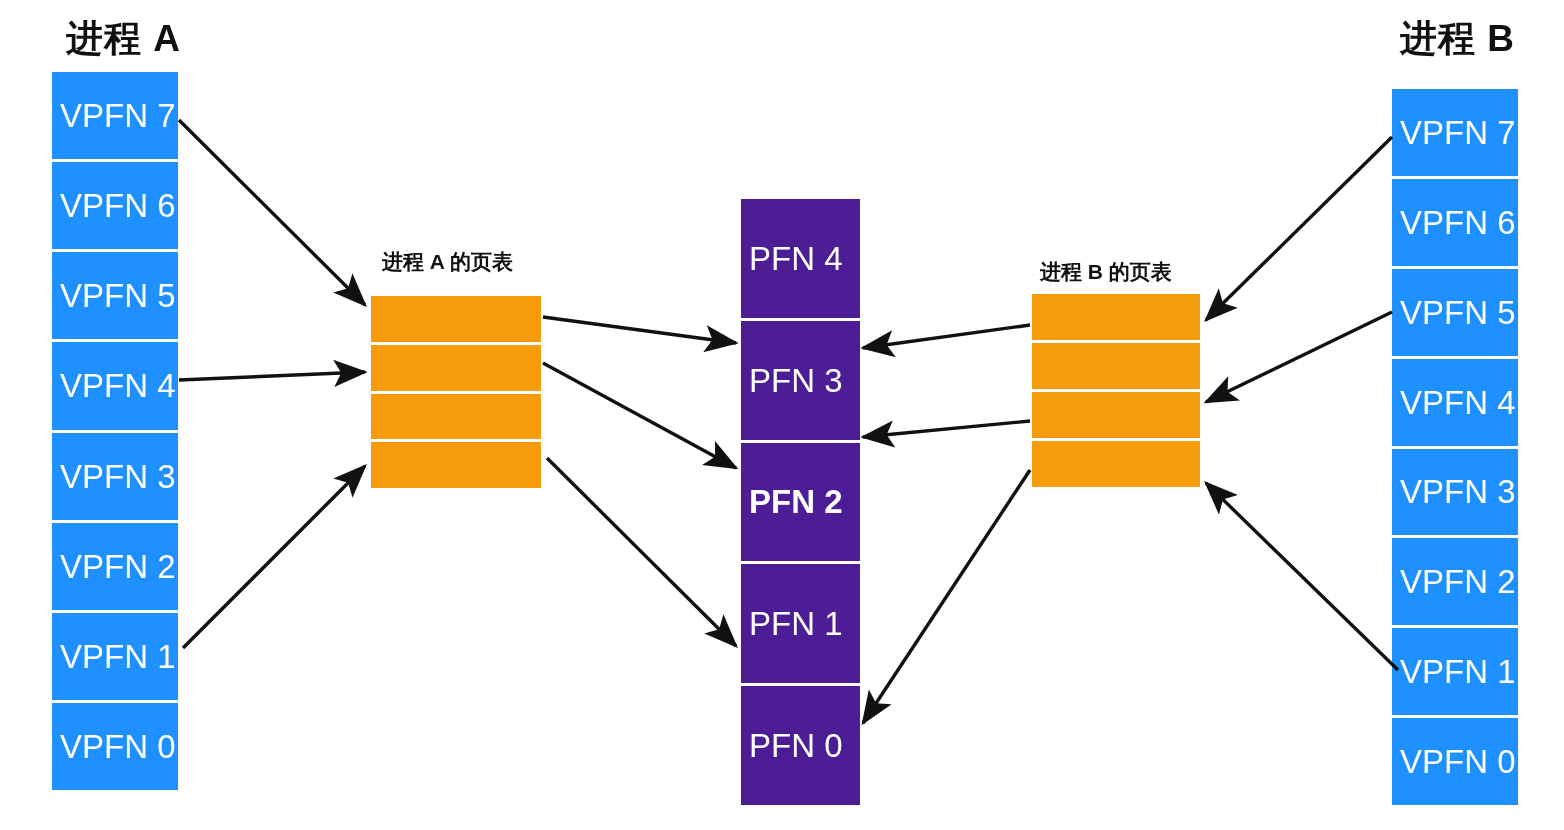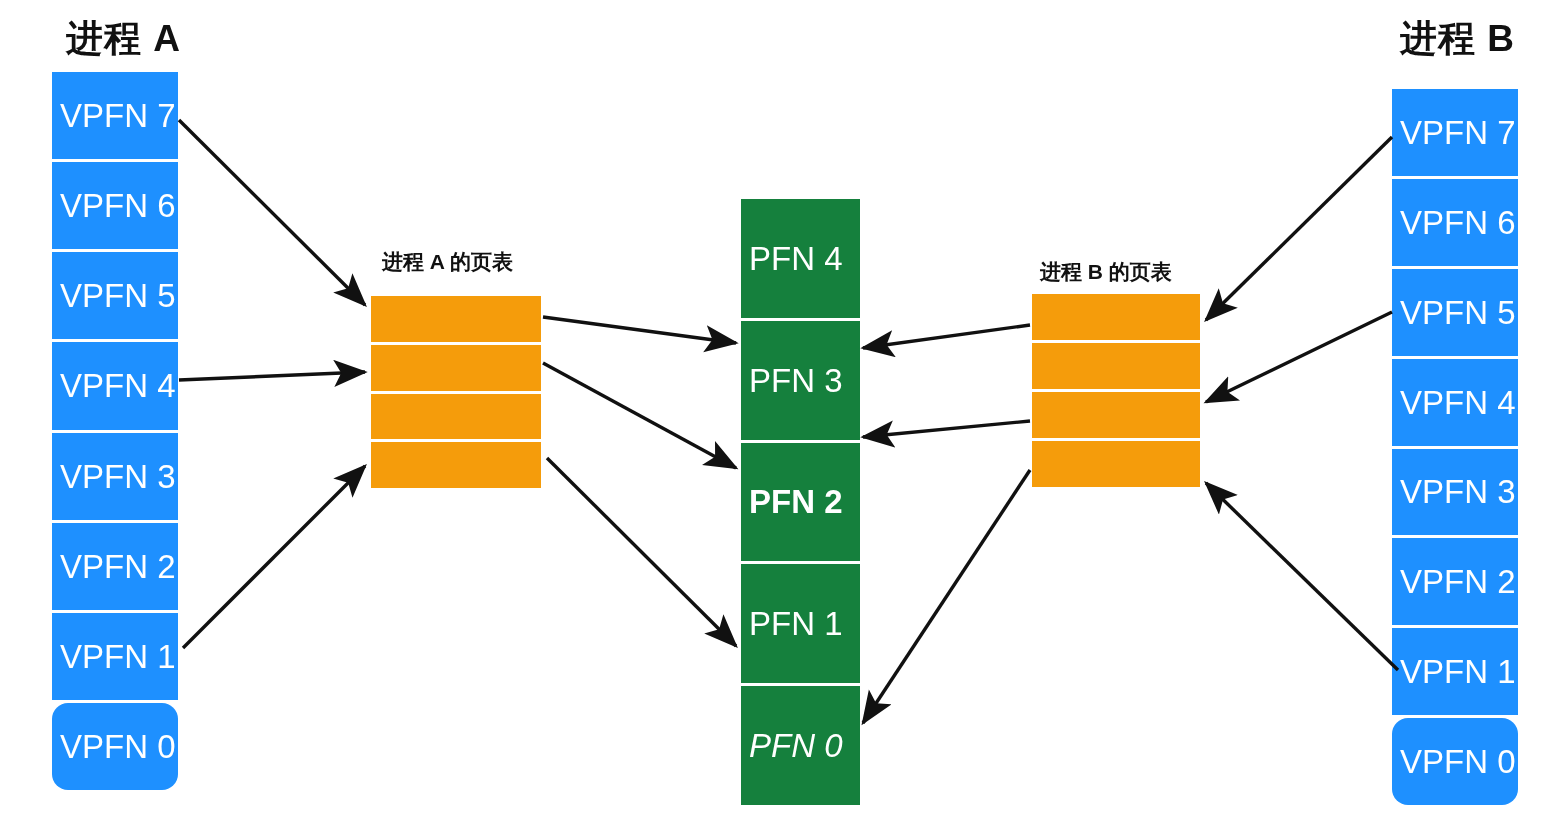--- a/index.html
+++ b/index.html
@@ -46,26 +46,26 @@
     left: 8px;
     font-size: 33px;
     color: #ffffff;
     white-space: nowrap;
     line-height: 1;
   }
   .vpfn-cell {
     background: #1e90ff;
     border-bottom: 3px solid #ffffff;
   }
-  .vpfn-cell:last-child { border-bottom: none; border-radius: 16px; }
+  .vpfn-cell:last-child { border-bottom: none; }
   .pfn-cell {
-    background: #15803d;
+    background: #4c1d95;
     border-bottom: 3px solid #ffffff;
   }
-  .pfn-cell:last-child { border-bottom: none; font-style: italic; }
+  .pfn-cell:last-child { border-bottom: none; }
   .pt-col {
     position: absolute;
     display: flex;
     flex-direction: column;
   }
   .pt-cell {
     background: #f59c0b;
     border-bottom: 3px solid #ffffff;
     box-sizing: border-box;
   }

